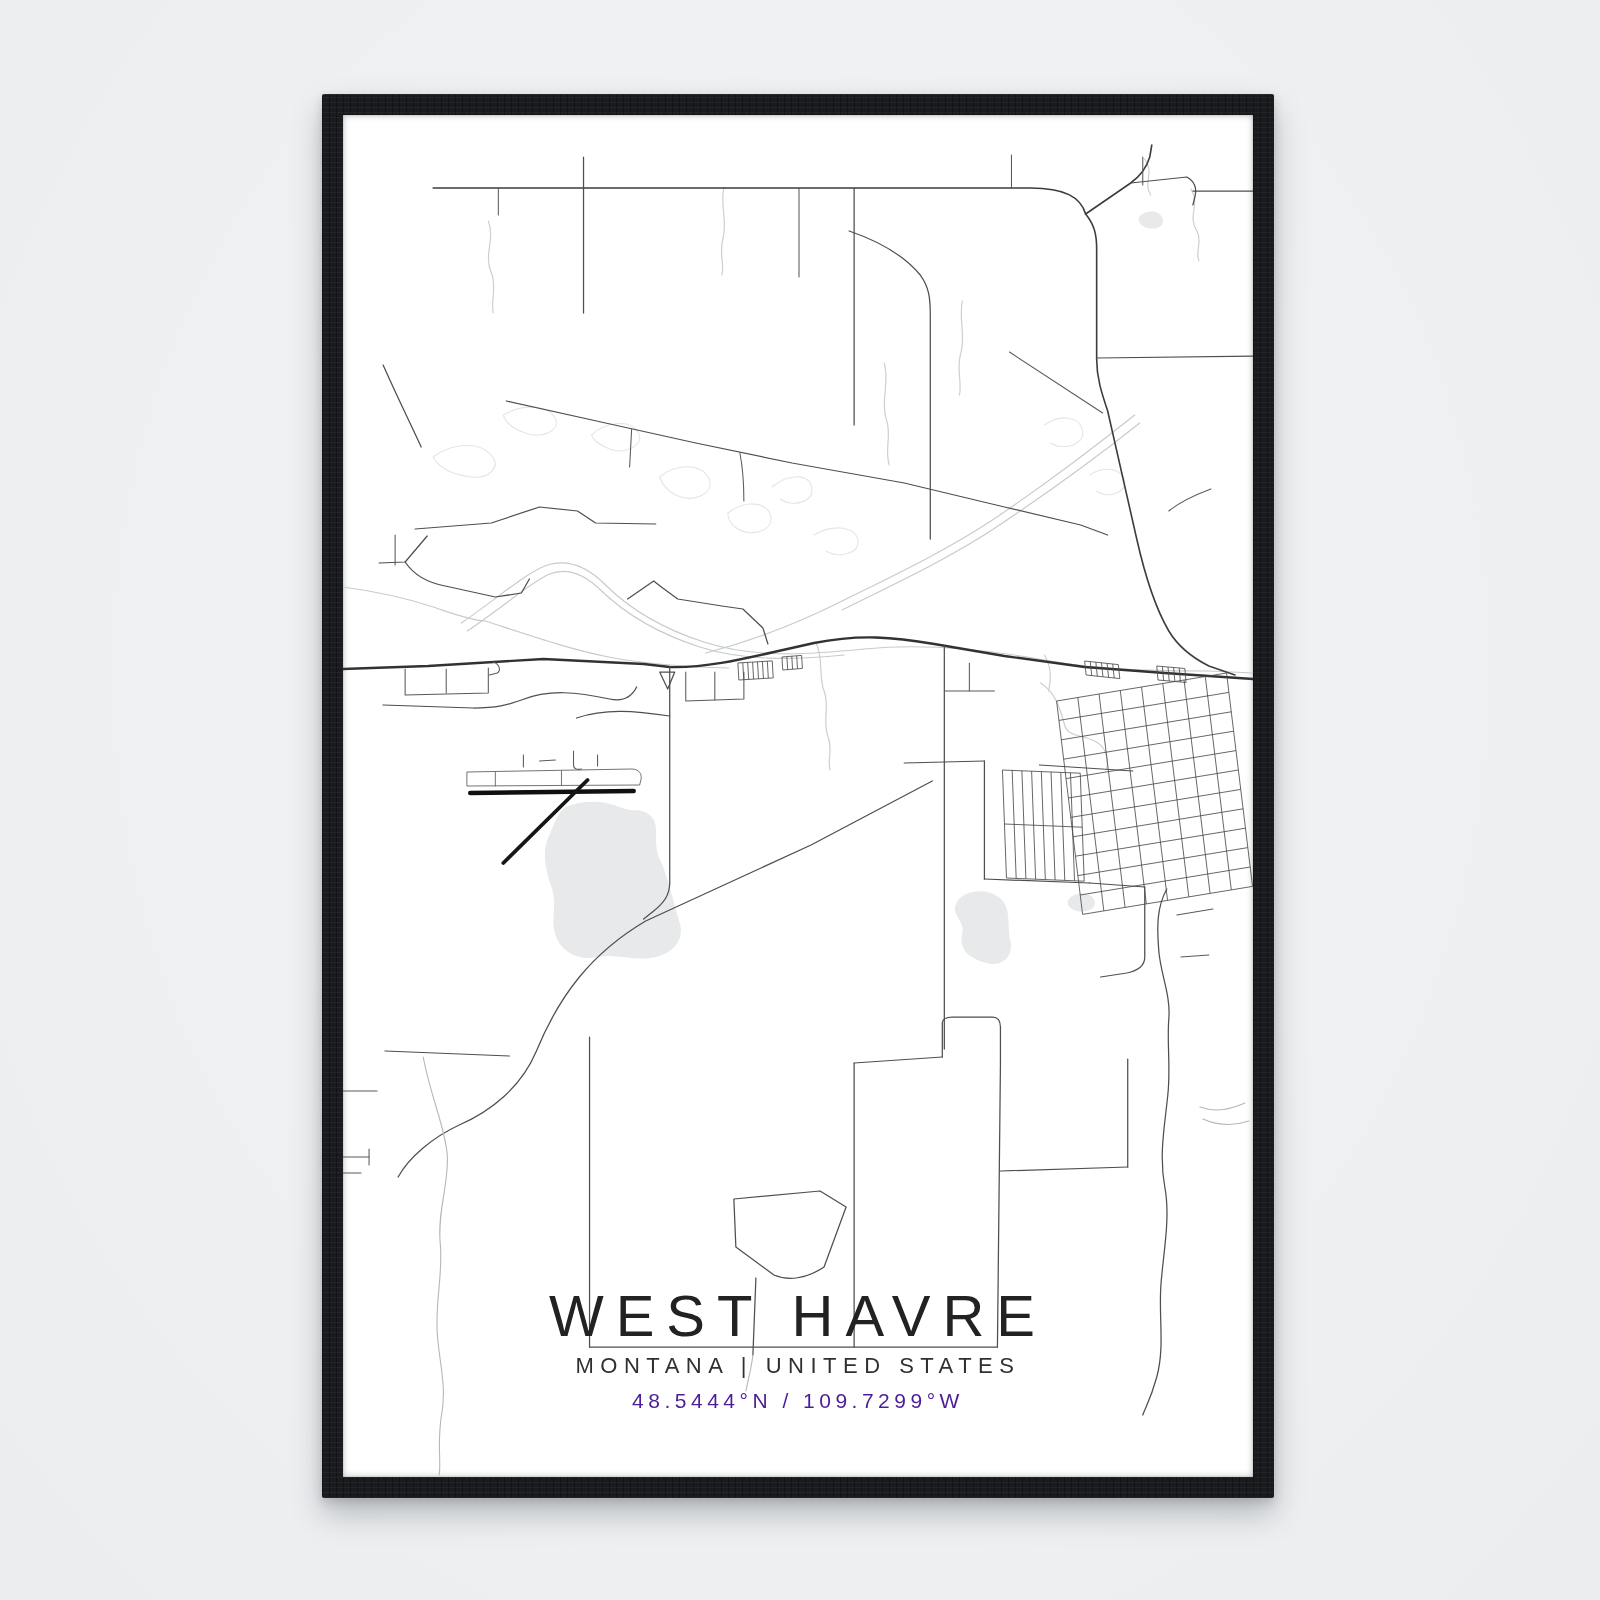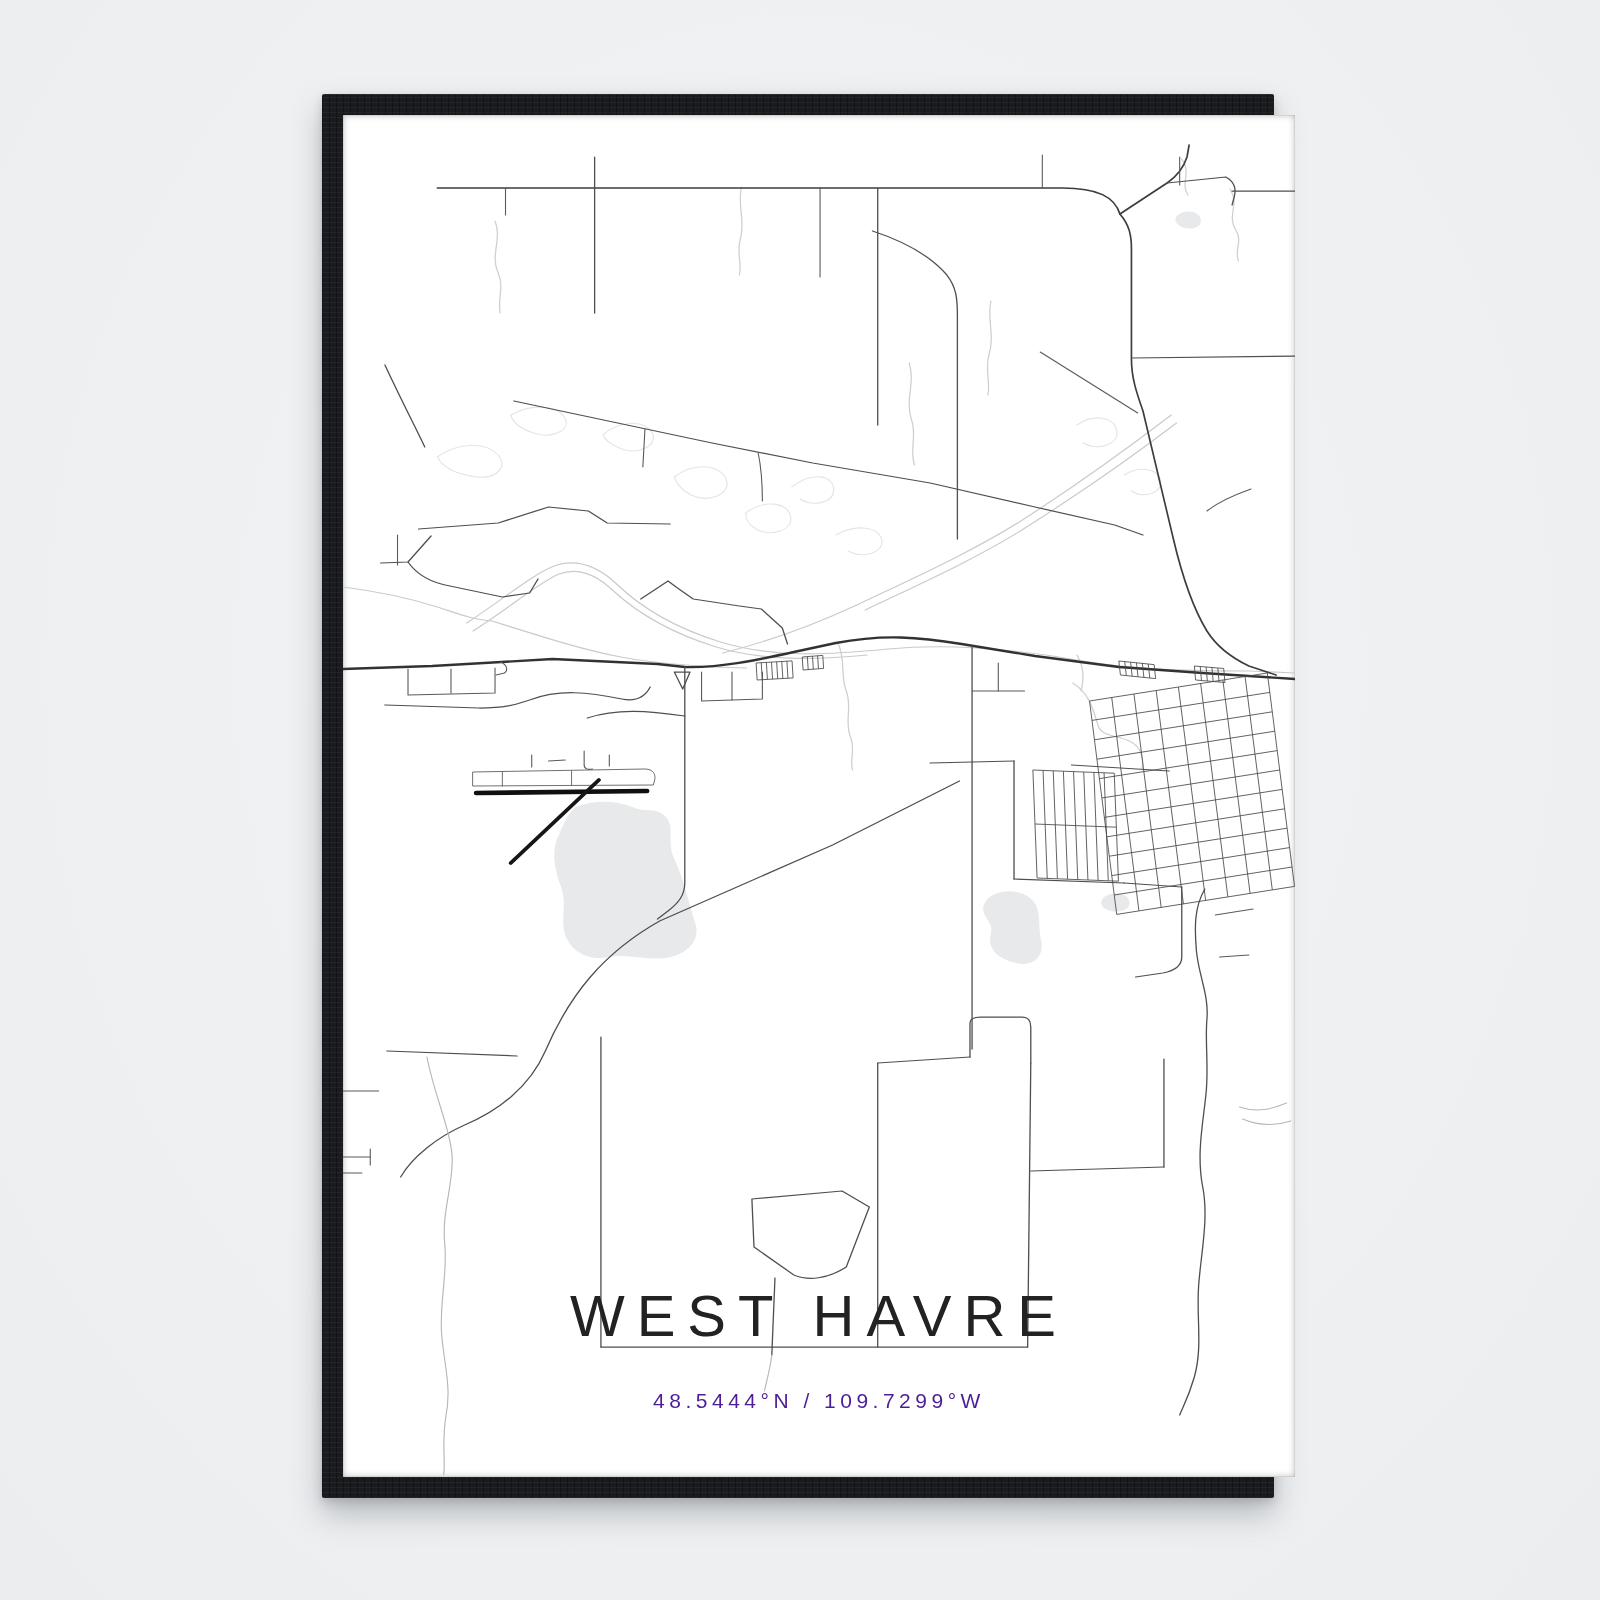--- a/index.html
+++ b/index.html
@@ -19,21 +19,20 @@
     box-shadow:
       0 16px 30px rgba(80,86,92,0.35),
       0 4px 10px rgba(80,86,92,0.22),
       inset 0 1px 0 rgba(255,255,255,0.07);
   }
   .poster{
     position:relative;width:100%;height:100%;
     background:#ffffff;
     box-shadow:inset 0 0 7px rgba(0,0,0,0.28), inset 0 0 1px rgba(0,0,0,0.55);
     overflow:hidden;
-    padding-left:42px;
   }
   .poster svg{position:absolute;left:0;top:0;width:100%;height:100%;display:block;}
 
   
   .water{fill:#e7e9ea;stroke:none;}
   path.map{fill:none;stroke-linecap:round;stroke-linejoin:round;}
   .meander{stroke:#e3e6e6;stroke-width:1.1;}
   .stream{stroke:#ccd0d0;stroke-width:1.2;}
   .rail{stroke:#c7cbcb;stroke-width:1.15;}
   .faint{stroke:#b4b8b8;stroke-width:1.1;}
@@ -222,15 +221,16 @@
         <line x1="667.7" y1="655.4" x2="671.7" y2="763.4" class="map lattice"></line>
         <line x1="677.4" y1="655.8" x2="681.4" y2="763.8" class="map lattice"></line>
         <line x1="687.1" y1="656.2" x2="691.1" y2="764.2" class="map lattice"></line>
         <line x1="696.8" y1="656.6" x2="700.8" y2="764.6" class="map lattice"></line>
         <line x1="706.5" y1="657" x2="710.5" y2="765" class="map lattice"></line>
         <line x1="716.2" y1="657.4" x2="720.2" y2="765.4" class="map lattice"></line>
         <line x1="725.9" y1="657.8" x2="729.9" y2="765.8" class="map lattice"></line>
         <line x1="735.6" y1="658.2" x2="739.6" y2="766.2" class="map lattice"></line>
       </svg>
     <div class="caption title">WEST HAVRE</div>
+    <div class="caption subtitle">MONTANA | UNITED STATES</div>
     <div class="caption coords">48.5444°N / 109.7299°W</div>
   </div>
 </div>
 
 </body></html>

